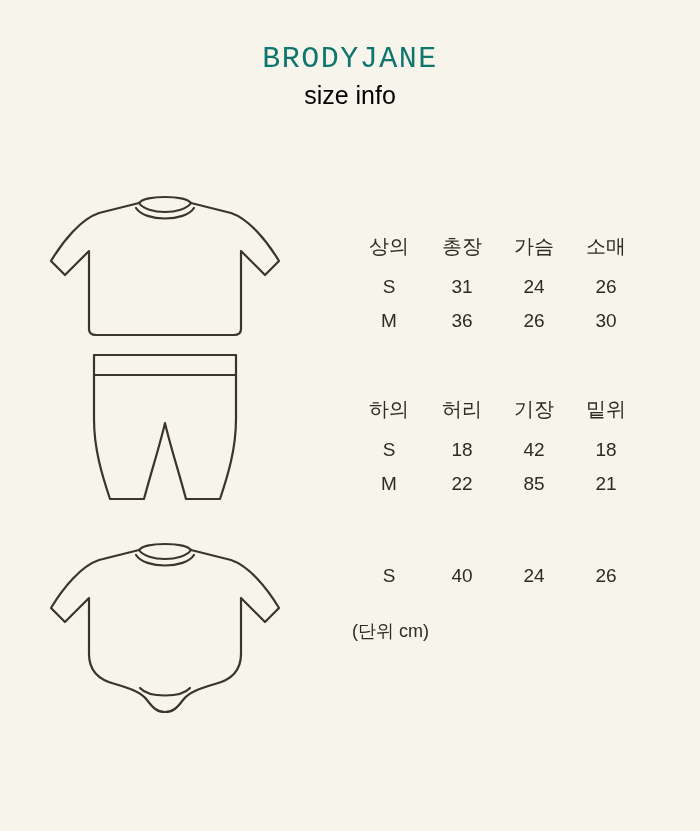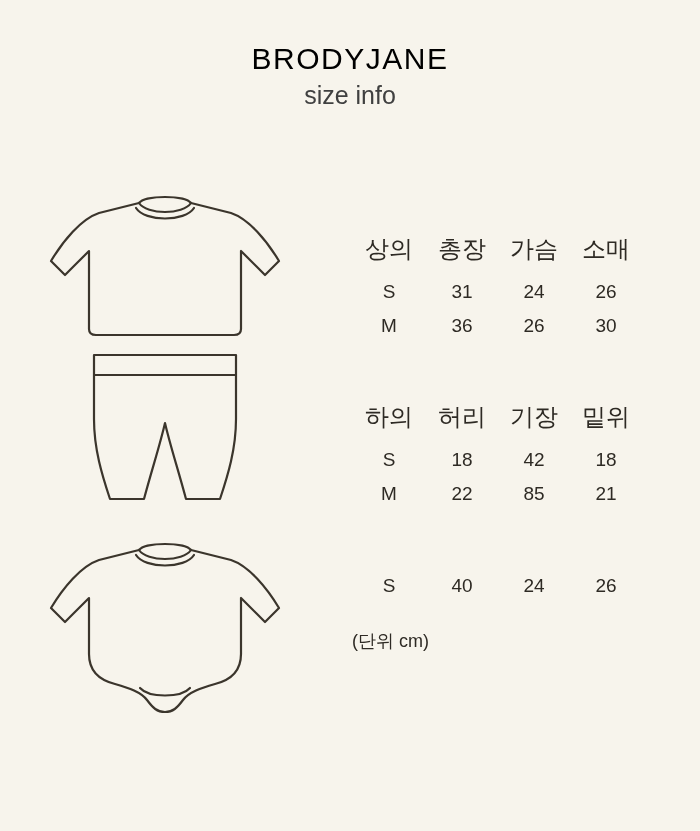--- a/index.html
+++ b/index.html
@@ -22,28 +22,29 @@
   }
   .header {
     text-align: center;
     padding-top: 42px;
   }
   .brand {
     font-size: 30px;
     letter-spacing: 1.5px;
     font-weight: 400;
     line-height: 1.15;
-    color: #000000;
+    color: #0f766e;
+    font-family: Liberation Mono, monospace;
   }
   .subtitle {
     font-size: 25px;
     font-weight: 400;
     line-height: 1.3;
     margin-top: 2px;
-    color: #404040;
+    color: #000000;
   }
 
   .content {
     position: relative;
     margin-top: 58px;
     display: flex;
     flex-direction: row;
   }
   .illustrations {
     width: 330px;
@@ -72,21 +73,21 @@
   }
   table.size-table td {
     font-size: 19px;
     text-align: center;
     padding: 6px 0;
     color: #2e2a24;
     font-weight: 400;
     white-space: nowrap;
   }
   table.size-table tr.head td {
-    font-size: 24px;
+    font-size: 20px;
     padding-bottom: 10px;
     text-align: center;
   }
   table.size-table td.lbl {
     width: 74px;
   }
   table.size-table td.val {
     width: 72px;
   }
   .tbl-gap-1 { height: 52px; }

